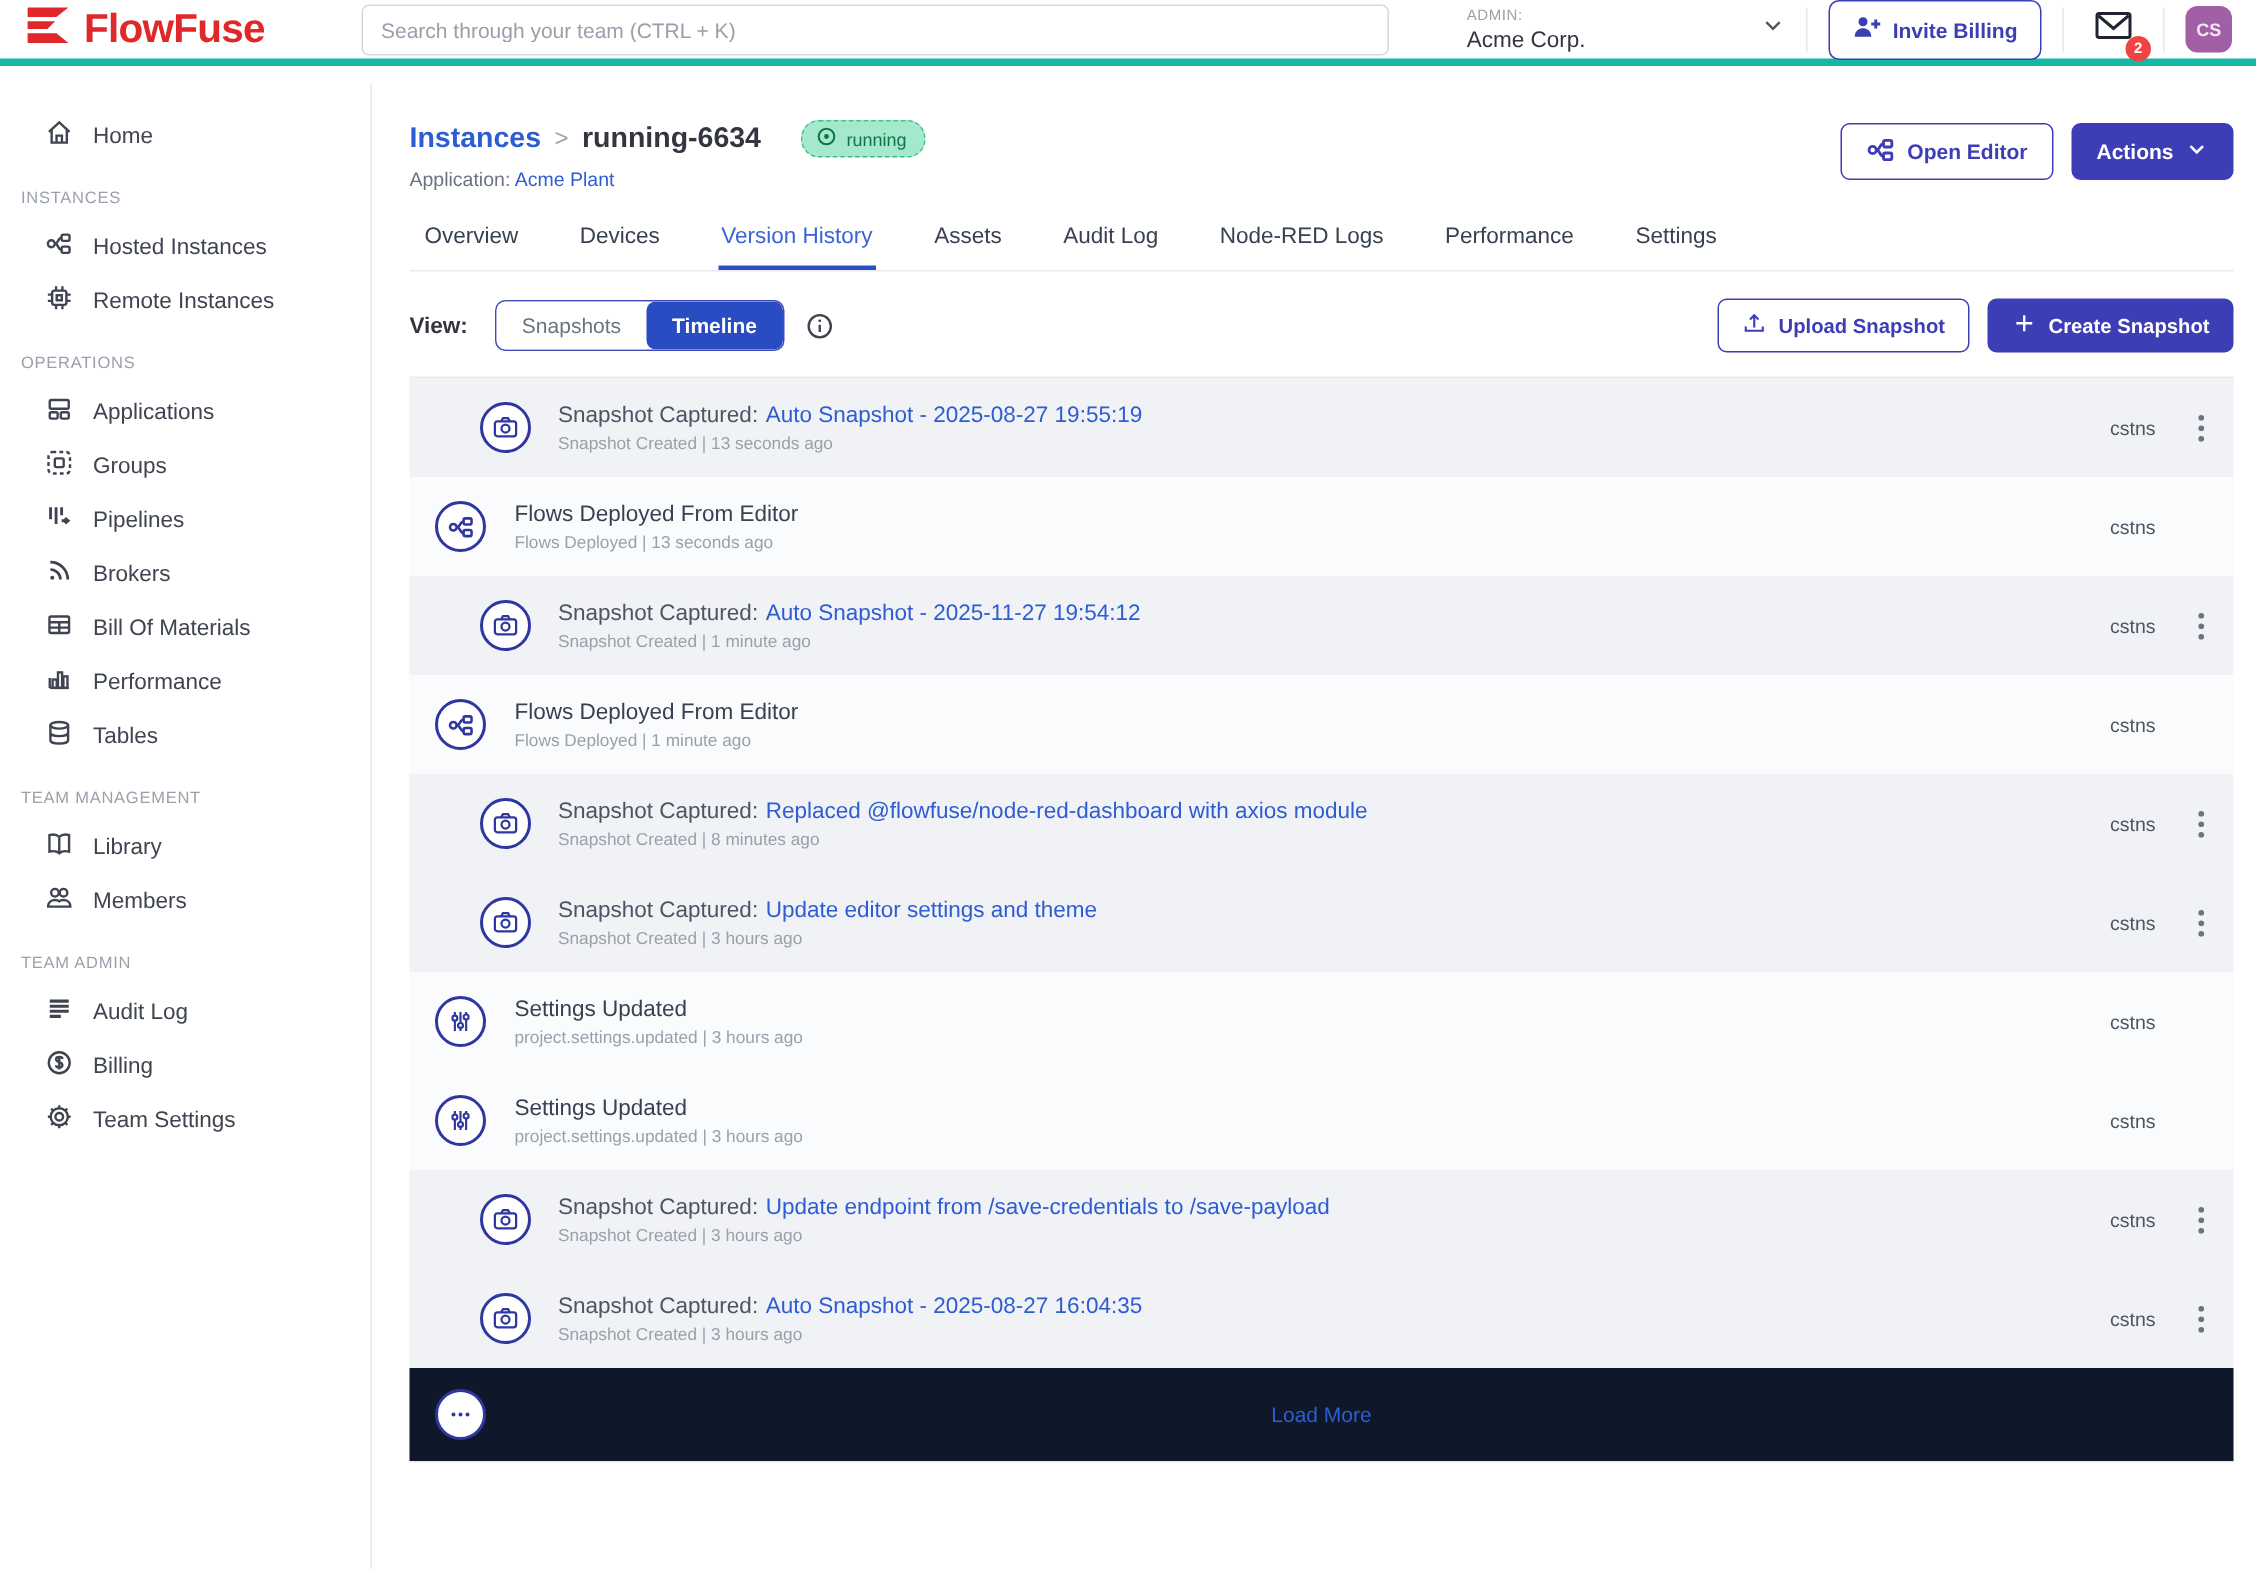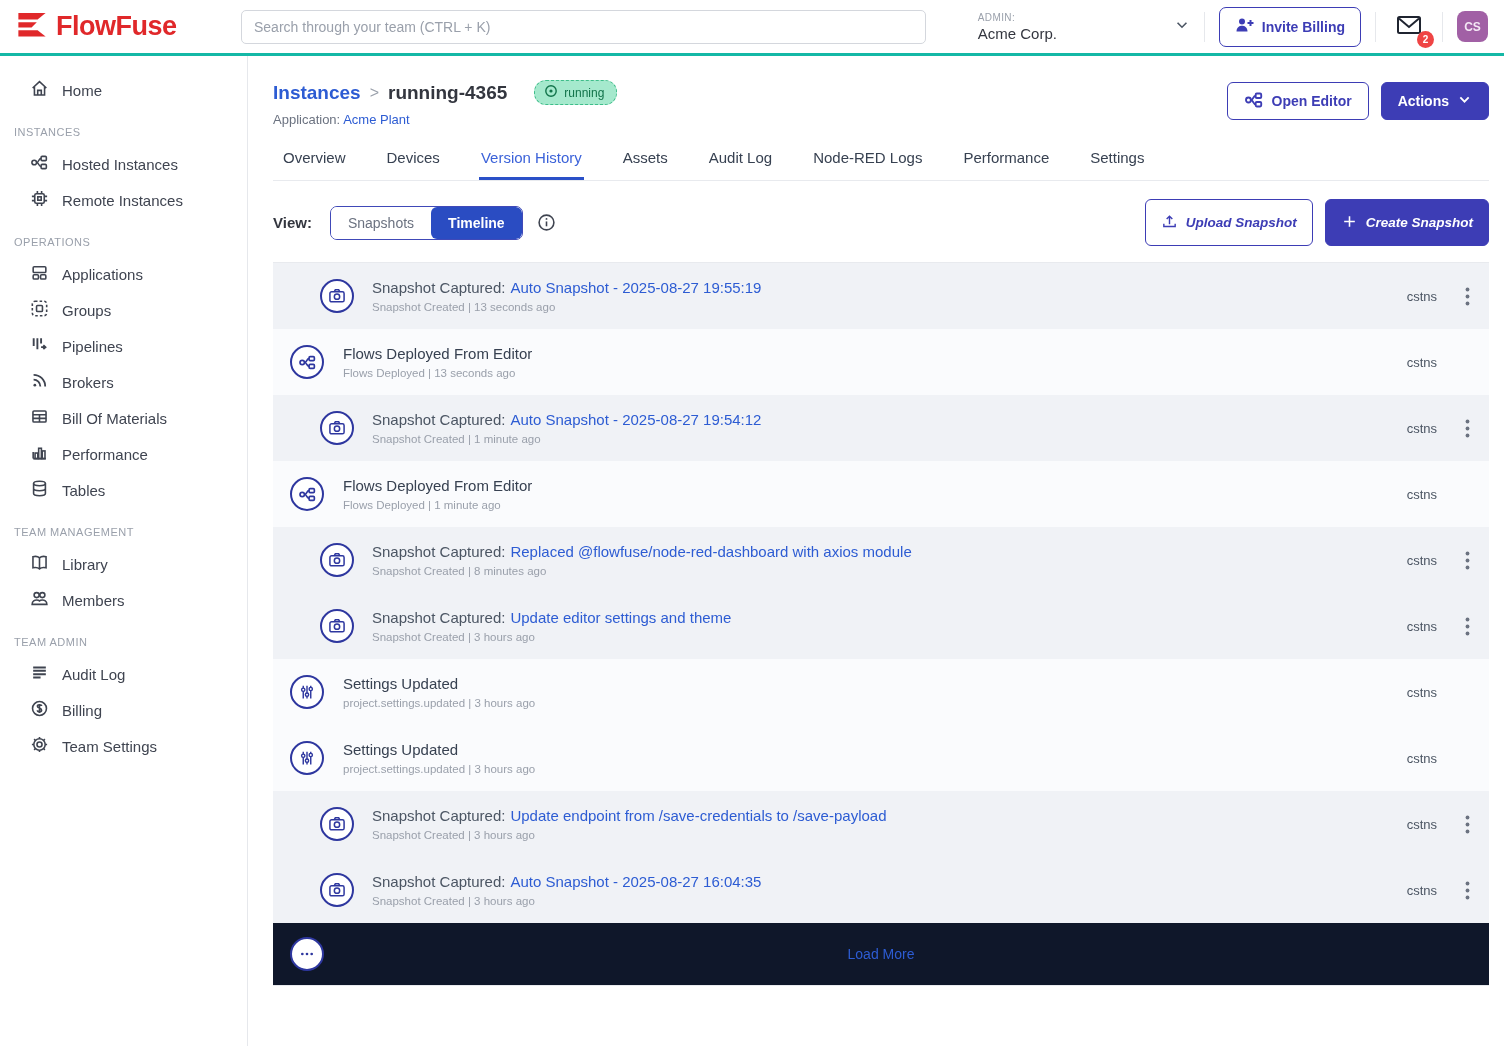--- a/index.html
+++ b/index.html
@@ -1,21 +1,21 @@
 <!DOCTYPE html>
 <html><head>
 <meta charset="utf-8">
 <style>
   * { margin:0; padding:0; box-sizing:border-box; }
   html,body { width:1504px; height:1046px; overflow:hidden; background:#fff;
     font-family:"Liberation Sans", sans-serif; color:#374151; }
 
   
-  .header { position:absolute; top:0; left:0; right:0; height:56px; background:#fff;
-    border-bottom:3px solid #14b8a6; display:flex; align-items:center; padding:0 16px; z-index:10; }
+  .header { position:absolute; top:0; left:0; right:0; height:44px; background:#fff;
+    border-bottom:5px solid #14b8a6; display:flex; align-items:center; padding:0 16px; z-index:10; }
   .logo { display:flex; align-items:center; gap:8px; width:225px; }
   .logo-text { font-size:27px; font-weight:bold; color:#e0282a; letter-spacing:-0.5px; }
   .search-input { width:685px; height:32px; border:1px solid #d4d7dd; border-radius:5px;
     padding:16px 12px; font-size:14px; color:#0f766e; outline:none; font-family:inherit; }
   .search-input::placeholder { color:#9aa0ab; }
   .hdr-right { margin-left:auto; display:flex; align-items:center; }
   .team-select { width:212px; display:flex; align-items:center; justify-content:space-between; cursor:pointer; }
   .team-label { font-size:10px; color:#9aa0ab; letter-spacing:.4px; }
   .team-name { font-size:15px; color:#33363f; margin-top:2px; }
   .hdr-sep { width:1px; height:30px; background:#e6e8ec; margin:0 14px; }
@@ -57,21 +57,21 @@
   .tab { font-size:15px; color:#374151; padding:0 2px 11px 2px; cursor:pointer; border-bottom:3px solid transparent; }
   .tab.active { color:#3b62d9; border-bottom-color:#2a50c8; }
 
   .toolbar { margin-top:18px; display:flex; align-items:center; }
   .view-label { font-size:15px; font-weight:bold; color:#33363f; margin-right:18px; }
   .toggle { display:flex; border:1px solid #4049b8; border-radius:7px; overflow:hidden; }
   .toggle-seg { padding:8px 17px; font-size:14px; cursor:pointer; background:#fff; color:#6b7280; }
   .toggle-seg.active { background:#2a4cc2; color:#fff; font-weight:bold; border-radius:6px; }
   .info-icon { margin-left:14px; cursor:pointer; display:flex; }
   .toolbar-right { margin-left:auto; display:flex; gap:12px; }
-  .btn-sm { height:47px; font-size:13.5px; padding:0 15px;font-style:italic; }
+  .btn-sm { height:36px; font-size:13.5px; padding:0 15px; }
 
   
   .timeline { position:relative; margin-top:16px; border-top:1px solid #e8eaee; border-bottom:1px solid #e8eaee; }
   .connectors { position:absolute; left:0; top:0; pointer-events:none; }
   .trow { position:relative; height:66px; display:flex; align-items:center; }
   .trow.bg-gray { background:#f0f2f6; }
   .trow.bg-white { background:#fafbfd; }
   .node { position:absolute; top:16px; width:34px; height:34px; border-radius:50%; background:#fff;
     border:2px solid #2e379f; display:flex; align-items:center; justify-content:center; z-index:3; }
   .trow.event .node { left:17px; }
@@ -268,21 +268,21 @@
         </svg></span>
     <span>Team Settings</span>
   </div>
 </div>
 
 <div class="main">
 
   <div class="crumb-row">
     <span class="crumb-link">Instances</span>
     <span class="crumb-sep">&gt;</span>
-    <span class="crumb-current">running-4365</span>
+    <span class="crumb-current">running-6634</span>
     <span class="status-badge">
       <span>
         <svg width="14" height="14" viewBox="0 0 14 14" fill="none" stroke="#11734a" stroke-width="1.4">
             <circle cx="7" cy="7" r="5.2"></circle>
             <circle cx="7" cy="7" r="1.6" fill="#11734a" stroke="none"></circle>
           </svg>
       </span>
       <span>running</span>
     </span>
   </div>
@@ -406,21 +406,21 @@
 
     <div class="trow snap bg-gray">
       <div class="node">
           <svg width="20" height="20" viewBox="0 0 24 24" fill="none" stroke="#2e379f" stroke-width="1.8">
             <rect x="3.5" y="7" width="17" height="12" rx="2"></rect>
             <path d="M8.5 7 L10 4.5 H14 L15.5 7"></path>
             <circle cx="12" cy="12.8" r="3.2"></circle>
           </svg>
         </div>
       <div class="tcontent">
-        <div class="ttitle"><span class="prefix">Snapshot Captured:</span><a>Auto Snapshot - 2025-08-27 19:54:12</a></div>
+        <div class="ttitle"><span class="prefix">Snapshot Captured:</span><a>Auto Snapshot - 2025-11-27 19:54:12</a></div>
         <div class="tmeta">Snapshot Created | 1 minute ago</div>
       </div>
       <span class="tuser">cstns</span>
       <span class="kebab">
           <svg width="5" height="19" viewBox="0 0 5 19" fill="#6b7280">
             <circle cx="2.5" cy="2.5" r="1.9"></circle>
             <circle cx="2.5" cy="9.5" r="1.9"></circle>
             <circle cx="2.5" cy="16.5" r="1.9"></circle>
           </svg>
         </span>

